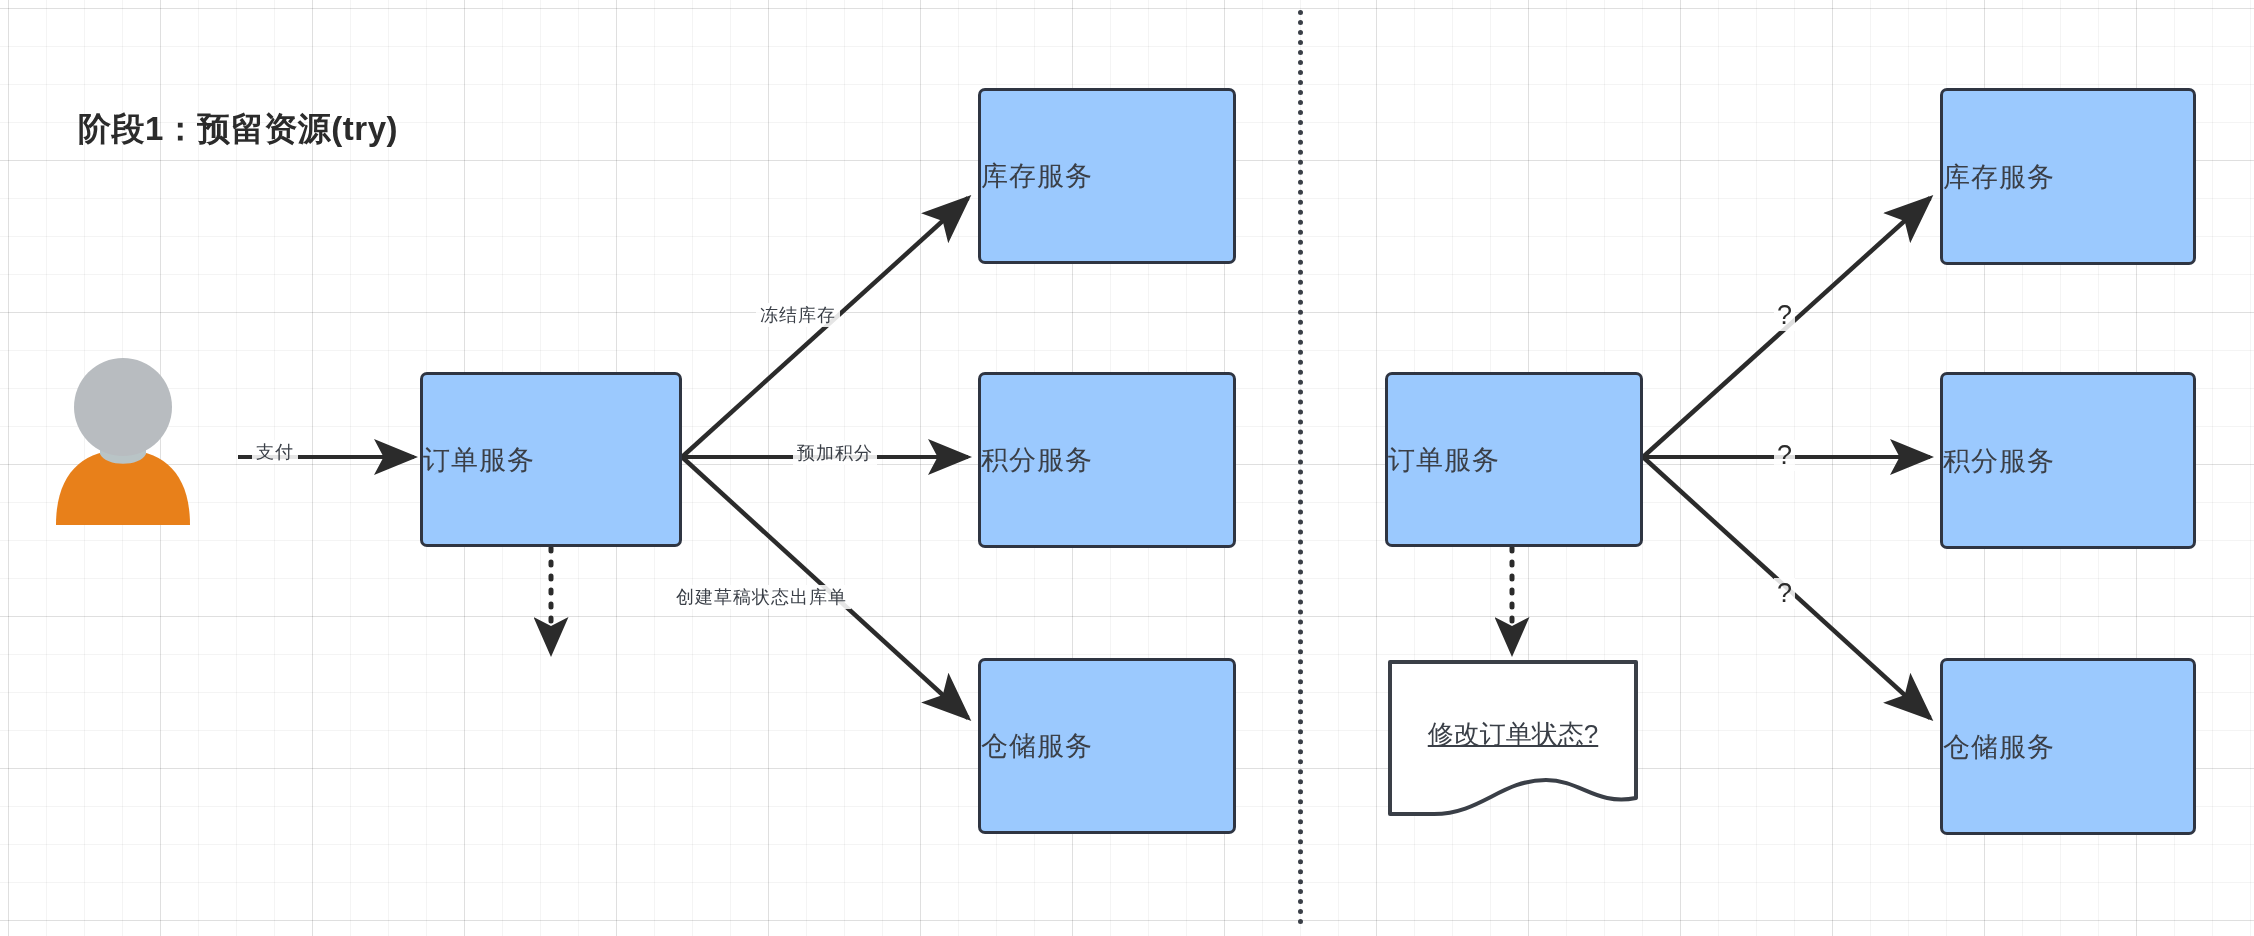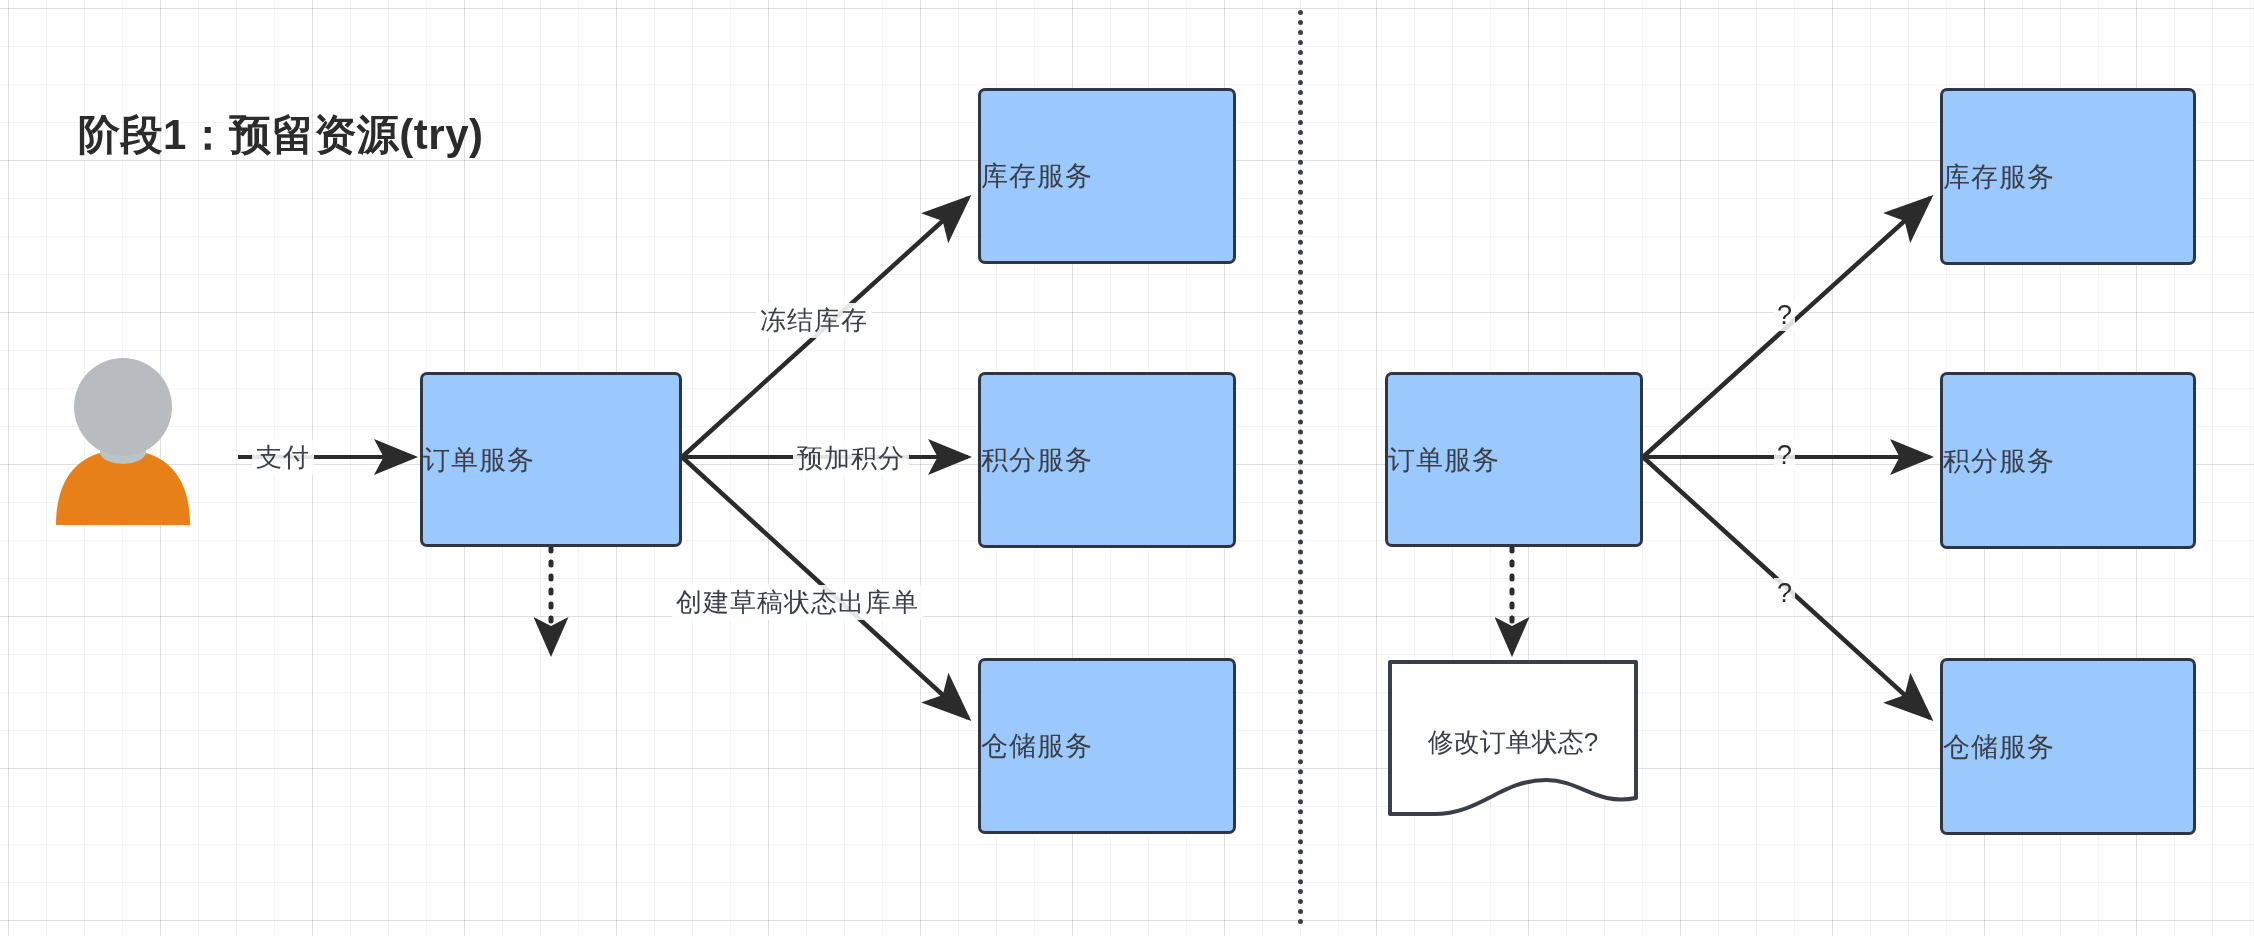--- a/index.html
+++ b/index.html
@@ -26,21 +26,21 @@
     position: absolute;
     left: 0; top: 0;
     width: 2254px;
     height: 936px;
     pointer-events: none;
   }
   .panel-title {
     position: absolute;
     font-weight: bold;
     color: #2b2b2b;
-    font-size: 42px;
+    font-size: 33px;
     line-height: 1.28;
     letter-spacing: 0.5px;
     white-space: pre-line;
   }
   .svc-box {
     position: absolute;
     background: #9BC9FE;
     border: 3px solid #2f3542;
     border-radius: 7px;
     box-sizing: border-box;
@@ -62,21 +62,21 @@
     width: 100%;
     text-align: center;
     color: #3a3f47;
     font-size: 26px;
     line-height: 1.28;
     white-space: pre-line;
   }
   .edge-label {
     position: absolute;
     color: #3a3f47;
-    font-size: 26px;
+    font-size: 18px;
     letter-spacing: 1px;
     white-space: nowrap;
     background: rgba(255,255,255,0.88);
     padding: 0 4px;
   }
   .qmark {
     position: absolute;
     color: #2b2b2b;
     font-size: 27px;
     font-weight: normal;
@@ -197,16 +197,16 @@
   </div>
 
   <div class="qmark" style="left:1774px; top:300px;">?</div>
   <div class="qmark" style="left:1774px; top:440px;">?</div>
   <div class="qmark" style="left:1774px; top:578px;">?</div>
 
   <div class="note-box" style="left:1386px; top:658px; width:254px; height:160px;">
     <svg width="254" height="160" viewBox="0 0 254 160">
       <path d="M4,4 L250,4 L250,140 C210,148 195,122 160,122 C115,122 95,156 48,156 L4,156 Z" fill="#ffffff" stroke="#3a3f47" stroke-width="4" stroke-linejoin="round"></path>
     </svg>
-    <div class="note-label" style="top:68px;">修改订单状态?</div>
+    <div class="note-label" style="top:60px;text-decoration:underline;">修改订单状态?</div>
   </div>
 
 </div>
 
 </body></html>

